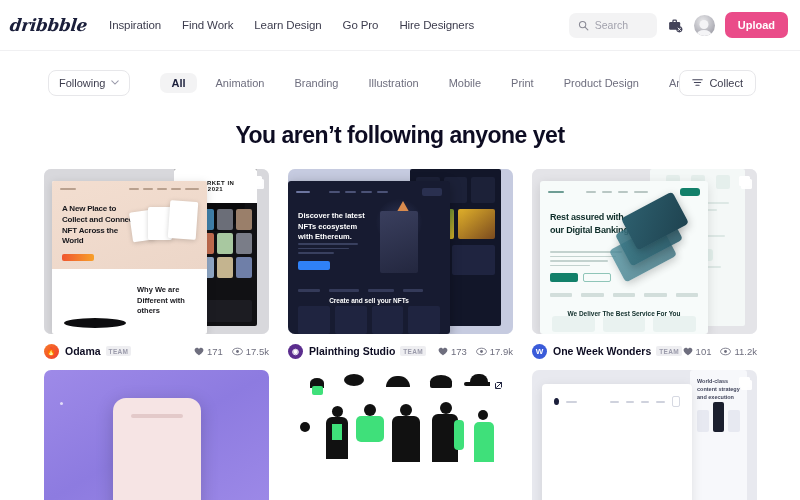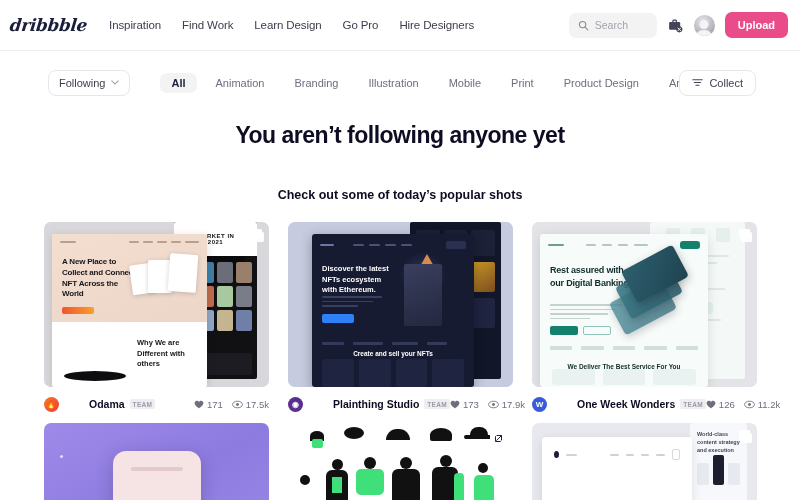--- a/index.html
+++ b/index.html
@@ -166,21 +166,21 @@
     display: flex; align-items: center; margin-top: 9px; height: 16px;
   }
   .av {
     width: 15px; height: 15px; border-radius: 50%;
     flex: none; margin-right: 6px;
     display: flex; align-items: center; justify-content: center;
     font-size: 8px; color: #fff; font-weight: bold;
   }
   .author {
     font-size: 10.5px; color: #0d0c22; font-weight: bold;
-    cursor: pointer; white-space: nowrap; margin-left: 24px;
+    cursor: pointer; white-space: nowrap;
   }
   .team-badge {
     font-size: 6.5px; font-weight: bold; color: #9b9bab;
     background: #eeeef1; border-radius: 2px;
     padding: 2px 3px 1.5px 3px; margin-left: 5px;
     letter-spacing: .3px;
   }
   .stats { margin-left: auto; display: flex; align-items: center; gap: 9px; }
   .stat { display: flex; align-items: center; gap: 3px; font-size: 9.5px; color: #6e6e7e; }
 
@@ -224,21 +224,21 @@
   .s1-lower { padding: 10px 10px 0 10px; position: relative; height: 65px; }
   .s1-why { position: absolute; right: 8px; top: 16px; width: 62px;
     font-size: 7.5px; font-weight: bold; color: #17171c; line-height: 1.4; }
   .s1-ellipse { position: absolute; left: 12px; bottom: 6px; width: 62px; height: 10px;
     background: #0d0d0f; border-radius: 50%; }
 
   
   .s2-bg { position: absolute; inset: 0; background: #c6cbe0; }
   .s2-back { position: absolute; left: 122px; top: 0; right: 12px; bottom: 8px;
     background: #121629; border-radius: 2px; overflow: hidden; }
-  .s2-front { position: absolute; left: 24px; top: 12px; width: 162px; bottom: 0;
+  .s2-front { position: absolute; left: 0; top: 12px; width: 162px; bottom: 0;
     background: #171b31; border-radius: 3px; overflow: hidden;
     box-shadow: 0 3px 12px rgba(0,0,0,.3); }
   .s2-nav { position: absolute; top: 7px; left: 8px; right: 8px; display: flex;
     align-items: center; gap: 5px; }
   .s2-nav i { height: 2px; background: #4b5276; border-radius: 1px; display: block; }
   .s2-headline { position: absolute; left: 10px; top: 30px; width: 72px;
     font-size: 7.5px; font-weight: bold; color: #fff; line-height: 1.4; }
   .s2-sub { position: absolute; left: 10px; top: 62px; width: 60px; }
   .s2-sub i { display: block; height: 1.5px; background: #39405f; margin-bottom: 3px; border-radius: 1px; }
   .s2-btn { position: absolute; left: 10px; top: 80px; width: 32px; height: 9px;
@@ -416,21 +416,20 @@
         <line x1="5" y1="9" x2="9" y2="9" stroke="#44445a" stroke-width="1.4" stroke-linecap="round"></line>
       </svg>
       <span>Collect</span>
     </div>
   </div>
 
   <div class="empty">
     <h1>You aren’t following anyone yet</h1>
   </div>
 
-  <div class="popular-title">Check out some of today’s popular shots</div>
 
   <div class="grid">
 
     <div class="shot">
       <div class="thumb">
         <div class="s1-bg">
           <div class="s1-dark">
             <div class="s1-circle"></div>
             <div class="s1-dark-hdr">
               <span>MARKET IN</span>
@@ -650,21 +649,21 @@
       </div>
       <div class="meta">
         <div class="av" style="background:#3a5bd9">W</div>
         <span class="author">One Week Wonders</span>
         <span class="team-badge">TEAM</span>
         <div class="stats">
           <div class="stat">
             <svg width="10" height="9" viewBox="0 0 12 11">
               <path d="M6 10.2S.6 6.9.6 3.7C.6 2 1.9.8 3.4.8c1 0 2 .6 2.6 1.5C6.6 1.4 7.6.8 8.6.8c1.5 0 2.8 1.2 2.8 2.9C11.4 6.9 6 10.2 6 10.2z" fill="#6e6e7e"></path>
             </svg>
-            <span>126</span>
+            <span>101</span>
           </div>
           <div class="stat">
             <svg width="11" height="9" viewBox="0 0 14 10">
               <ellipse cx="7" cy="5" rx="6.3" ry="4.2" fill="none" stroke="#6e6e7e" stroke-width="1.1"></ellipse>
               <circle cx="7" cy="5" r="1.8" fill="#6e6e7e"></circle>
             </svg>
             <span>11.2k</span>
           </div>
         </div>
       </div>

